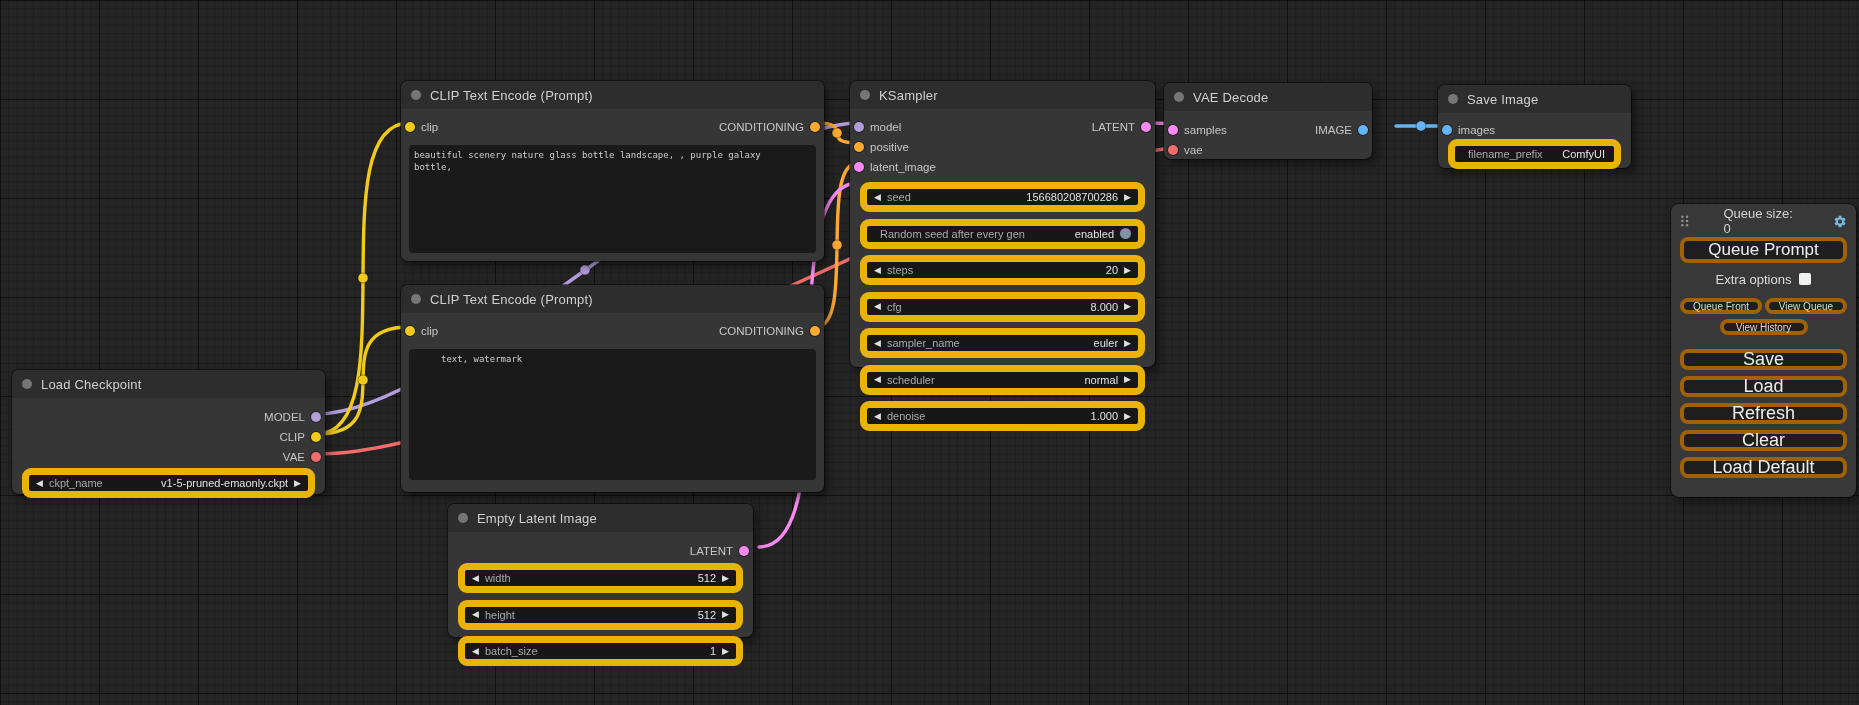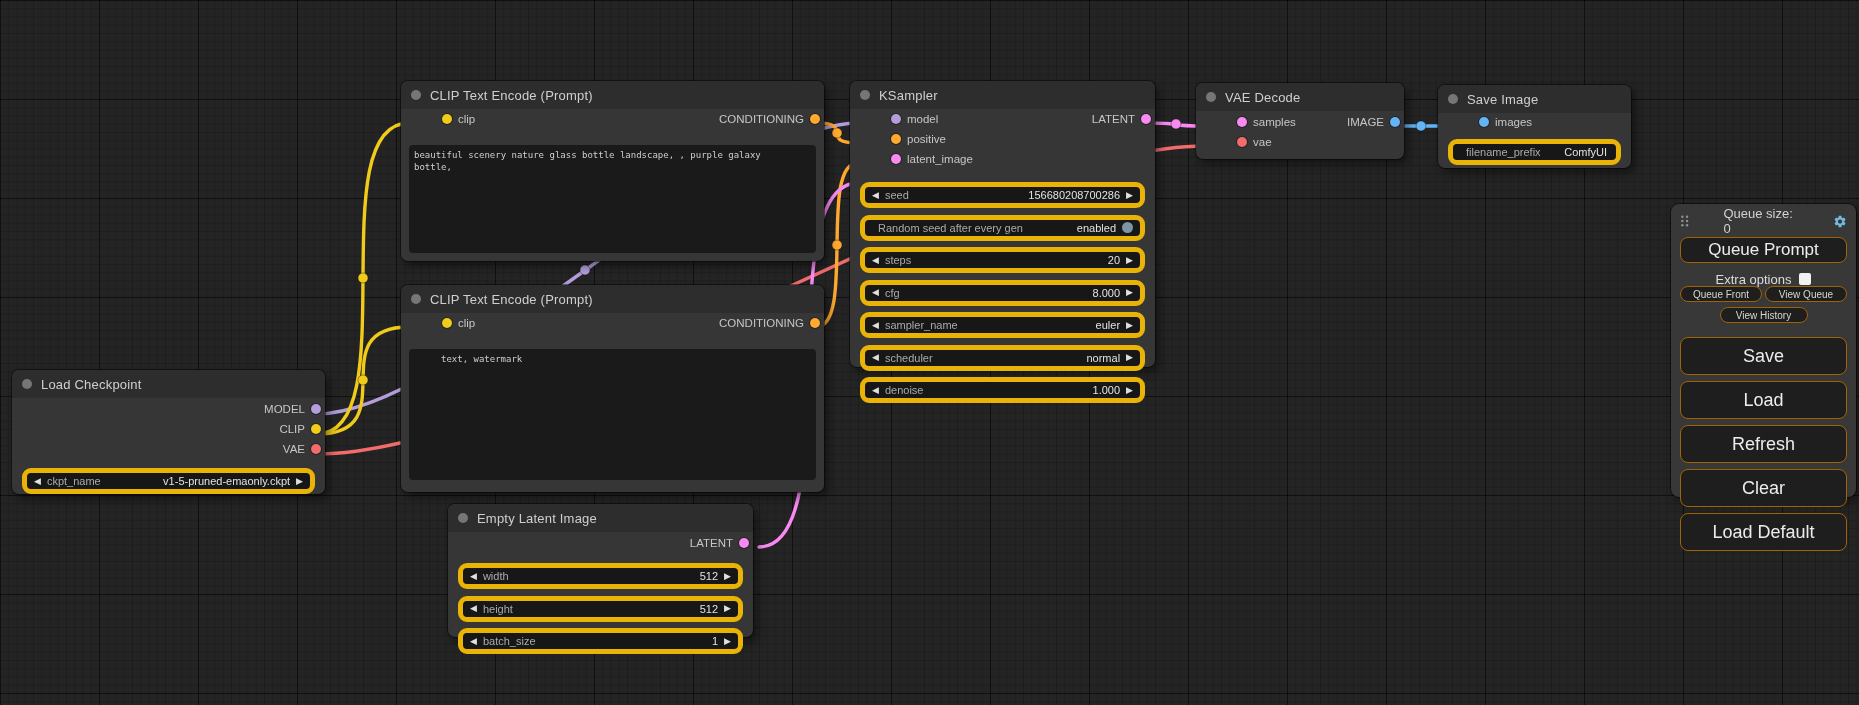--- a/index.html
+++ b/index.html
@@ -19,27 +19,27 @@
     position:absolute;background:#363636;border-radius:7px;box-sizing:border-box;
     box-shadow:0 0 0 1px rgba(0,0,0,.45), 4px 5px 10px rgba(0,0,0,.45);
   }
   .ntitle{
     height:28px;background:#2d2d2d;border-radius:7px 7px 0 0;
     display:flex;align-items:center;padding-left:10px;
     color:#cfcfcf;font-size:13px;letter-spacing:.2px;
   }
   .tdot{width:10px;height:10px;border-radius:50%;background:#767676;margin-right:9px;flex:none;}
   .nbody{position:relative;}
-  .iorow{display:flex;justify-content:space-between;align-items:flex-start;height:20px;padding-left:37px;}
+  .iorow{display:flex;justify-content:space-between;align-items:flex-end;height:20px;}
   .port{display:flex;align-items:center;gap:6px;font-size:11.5px;color:#c6c6c6;}
   .port.in{padding-left:4px;}
   .port.out{margin-left:auto;padding-right:4px;}
   .pdot{width:10px;height:10px;border-radius:50%;flex:none;box-shadow:0 0 0 1px rgba(0,0,0,.35);}
   .widget{
-    display:flex;align-items:center;height:16px;border:5px solid #eab308;border-radius:9px;
+    display:flex;align-items:center;height:16px;border:7px solid #eab308;border-radius:9px;
     background:#171717;font-size:11px;color:#ababab;padding:0 7px;margin:0 10px;flex:none;
   }
   .widget .arr{color:#e0e0e0;font-size:9px;line-height:1;}
   .widget .wl{margin-left:6px;white-space:nowrap;}
   .widget .wv{margin-left:auto;margin-right:6px;color:#e2e2e2;white-space:nowrap;text-align:right;}
   .widget.noarrow .wl{margin-left:6px;}
   .widget.noarrow .wv{margin-right:2px;}
   .knob{width:11px;height:11px;border-radius:50%;background:#7f93a6;flex:none;margin-left:4px;}
   .wcol{display:flex;flex-direction:column;gap:6.5px;}
   .prompt-text{
@@ -52,28 +52,28 @@
   .c-cond{background:#FFA931;} .c-latent{background:#F98AF3;} .c-image{background:#64B5F6;}
   
   .qpanel{
     position:absolute;left:1671px;top:204px;width:185px;height:293px;box-sizing:border-box;
     background:#383838;border-radius:8px;box-shadow:0 0 0 1px rgba(0,0,0,.5), 4px 5px 12px rgba(0,0,0,.45);
     padding:8px 9px;
   }
   .qtop{display:flex;align-items:center;justify-content:space-between;height:18px;gap:34px;}
   .qsize{color:#d2d2d2;font-size:13px;}
   .qbtn{
-    box-sizing:border-box;background:#1e1e1e;border:1px solid #a16207;border-radius:8px;
+    box-sizing:border-box;background:#1e1e1e;border:4px solid #a16207;border-radius:8px;
     color:#ececec;display:flex;align-items:center;justify-content:center;
   }
-  .qbig{width:100%;height:38px;font-size:18px;margin-bottom:6px;}
+  .qbig{width:100%;height:21px;font-size:18px;margin-bottom:6px;}
   .qprompt{width:100%;height:26px;font-size:17px;margin-top:7px;}
   .qextra{display:flex;align-items:center;justify-content:center;gap:8px;margin-top:9px;height:14px;color:#dcdcdc;font-size:13px;}
   .qcheck{width:12px;height:12px;background:#f2f2f2;border-radius:2px;flex:none;}
-  .qsmallrow{display:flex;gap:3px;margin-top:0;justify-content:center;}
+  .qsmallrow{display:flex;gap:3px;margin-top:12px;justify-content:center;}
   .qsmall{height:16px;font-size:10px;border-radius:10px;flex:1;color:#d6d6d6;}
   .qhist{width:88px;margin:5px auto 0;flex:none;}
   .qmain{margin-top:14px;}
 </style>
 </head>
 <body>
 
 <div id="canvas">
 
   <svg class="links" width="1859" height="705">
@@ -277,21 +277,21 @@
         <div class="widget">
           <span class="arr">◀</span>
           <span class="wl">denoise</span>
           <span class="wv">1.000</span>
           <span class="arr">▶</span>
         </div>
       </div>
     </div>
   </div>
 
-  <div class="node" style="left:1196px;top:83px;width:208px;height:76px;">
+  <div class="node" style="left:1164px;top:83px;width:208px;height:76px;">
     <div class="ntitle">
       <span class="tdot"></span>
       <span>VAE Decode</span>
     </div>
     <div class="nbody" style="padding-top:5px;">
       <div class="iorow">
         <span class="port in">
             <span class="pdot c-latent"></span>
             <span>samples</span>
           </span>

